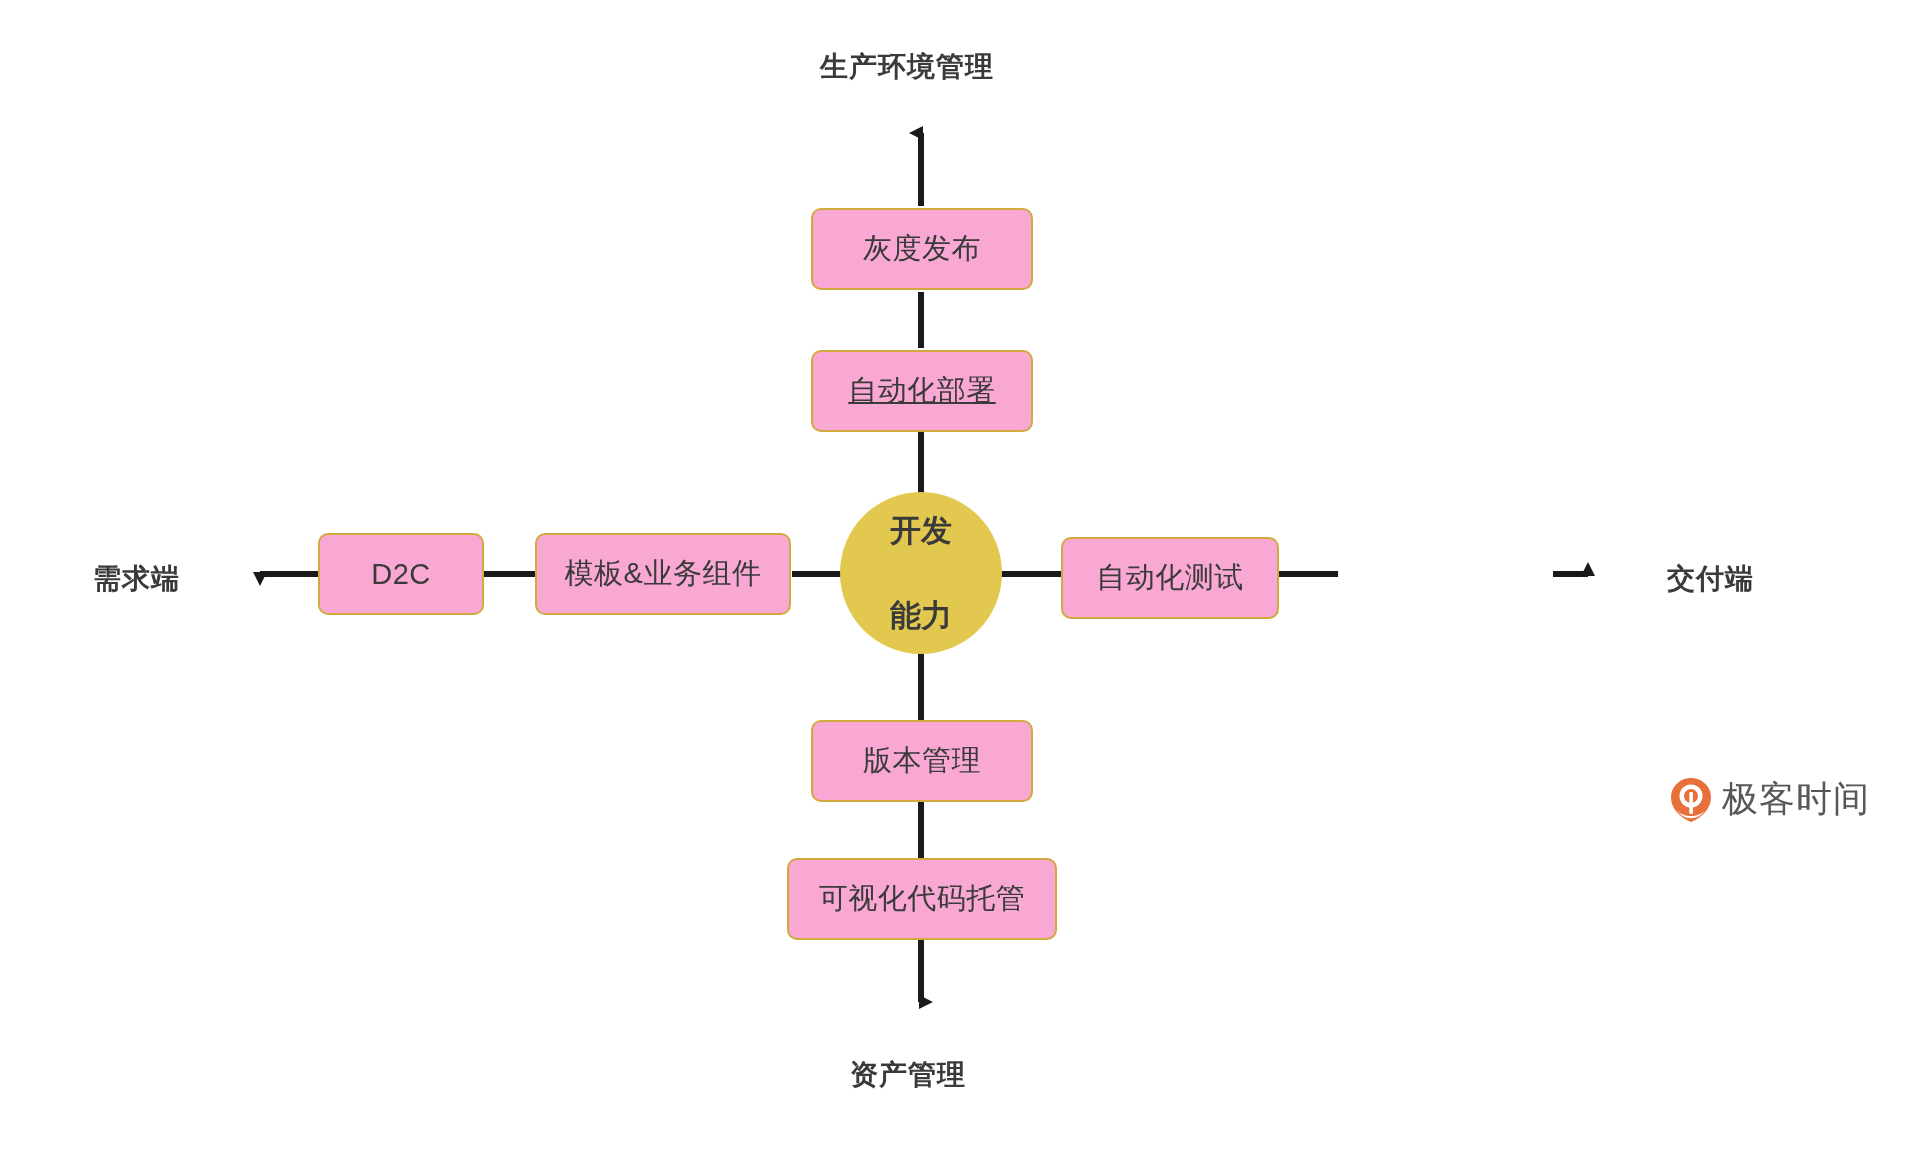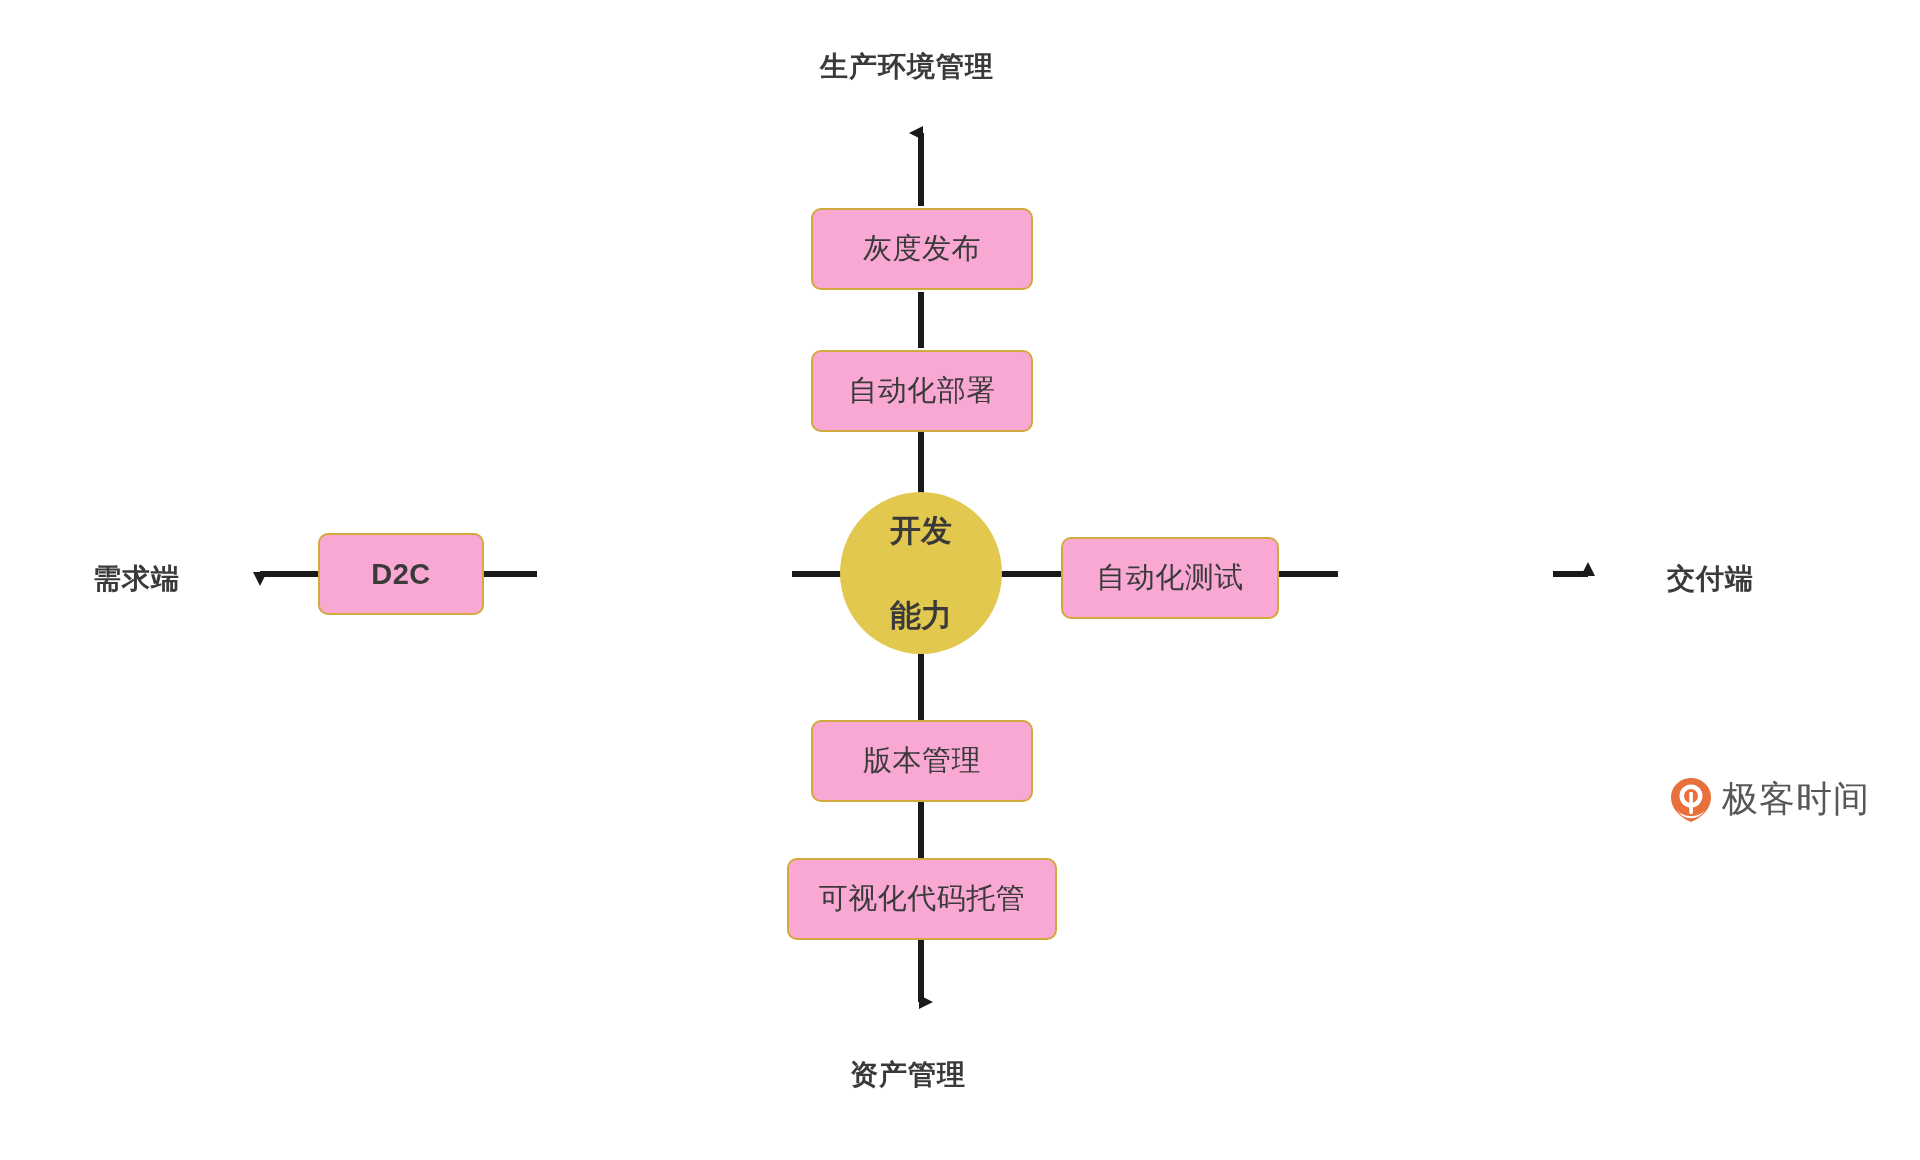--- a/index.html
+++ b/index.html
@@ -144,28 +144,29 @@
   <div class="axis-label" style="left:820px; top:48px;">生产环境管理</div>
 
   <div class="axis-label" style="left:850px; top:1056px;">资产管理</div>
 
   <div class="axis-label" style="left:93px; top:560px;">需求端</div>
 
   <div class="axis-label" style="left:1667px; top:560px;">交付端</div>
 
   <div class="node" style="left:811px; top:208px; width:222px; height:82px;">灰度发布</div>
 
-  <div class="node" style="left:811px; top:350px; width:222px; height:82px;">自动化部署</div>
+  <div class="node" style="left:811px; top:350px; width:222px; height:82px;text-decoration:underline;">自动化部署</div>
 
   <div class="node" style="left:811px; top:720px; width:222px; height:82px;">版本管理</div>
 
   <div class="node" style="left:787px; top:858px; width:270px; height:82px;">可视化代码托管</div>
 
+  <div class="node" style="left:535px; top:533px; width:256px; height:82px;">模板&amp;业务组件</div>
 
-  <div class="node" style="left:318px; top:533px; width:166px; height:82px;font-weight:bold;">D2C</div>
+  <div class="node" style="left:318px; top:533px; width:166px; height:82px;">D2C</div>
 
   <div class="node" style="left:1061px; top:537px; width:218px; height:82px;">自动化测试</div>
 
 
   <div class="hub" style="left:840px; top:492px; width:162px; height:162px;">
     <span>开发</span>
     <span>能力</span>
   </div>
 
   <div id="watermark">

